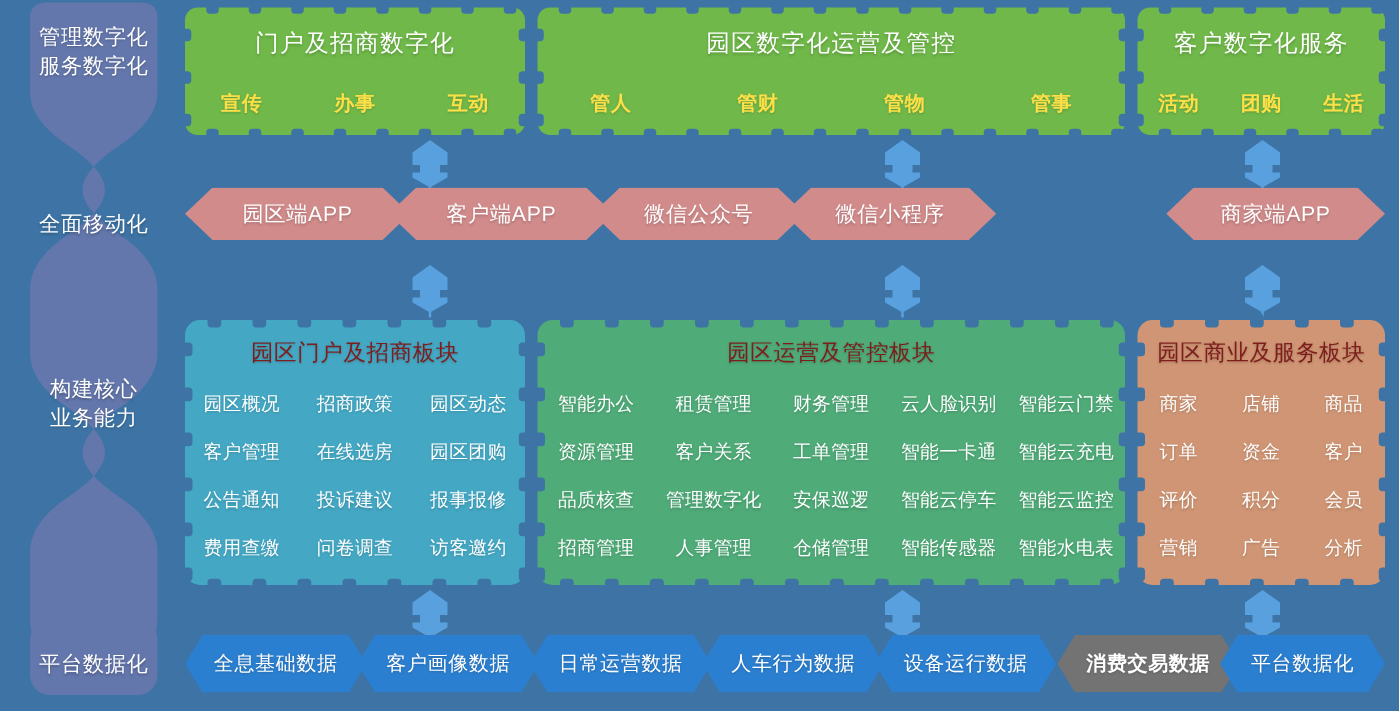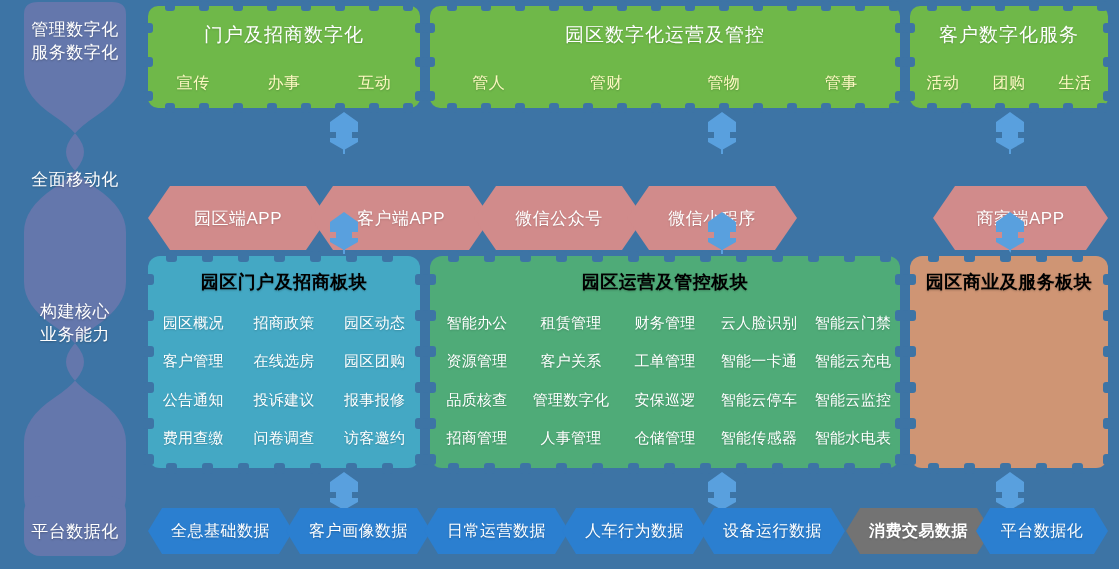--- a/index.html
+++ b/index.html
@@ -35,46 +35,45 @@
   .top-title{
     position:absolute;left:0;right:0;top:16px;text-align:center;
     color:#ffffff;font-size:19px;letter-spacing:1px;
     text-shadow:0 1px 2px rgba(0,0,0,.18);
   }
   .top-subs{
     position:absolute;left:0;right:0;bottom:14px;
     display:flex;justify-content:space-around;align-items:center;
   }
   .top-subs span{
-    color:#fef9c3;font-size:16px;font-weight:normal;letter-spacing:.5px;
+    color:#fde047;font-size:16px;font-weight:bold;letter-spacing:.5px;
     text-shadow:0 1px 2px rgba(0,0,0,.18);
   }
 
   #tb-a{left:148px;width:272px;}
   #tb-b{left:430px;width:470px;}
   #tb-c{left:910px;width:198px;}
 
   
   .hexrow{position:absolute;left:148px;top:150px;width:960px;height:58px;}
   .hex{
-    position:absolute;top:0;height:64px;background:#d18b8b;
+    position:absolute;top:0;height:42px;background:#d18b8b;
     display:flex;align-items:center;justify-content:center;
     clip-path:polygon(22px 0,calc(100% - 22px) 0,100% 50%,calc(100% - 22px) 100%,22px 100%,0 50%);
-    margin-top:36px;
   }
   .hex span{
     color:#ffffff;font-size:17px;letter-spacing:.5px;
     text-shadow:0 1px 2px rgba(0,0,0,.18);white-space:nowrap;
   }
 
   
   .board{position:absolute;top:256px;height:212px;border-radius:12px;}
   .board .btitle{
     position:absolute;left:0;right:0;top:14px;text-align:center;
-    color:#000000;font-size:18px;font-weight:bold;letter-spacing:.5px;
+    color:#7f1d1d;font-size:18px;font-weight:normal;letter-spacing:.5px;
     text-shadow:0 1px 2px rgba(0,0,0,.22);
   }
   .grid{
     position:absolute;left:0;right:0;top:48px;bottom:10px;
     display:grid;align-items:center;justify-items:center;
   }
   .grid span{
     color:#ffffff;font-size:15px;letter-spacing:.3px;white-space:nowrap;
     text-shadow:0 1px 2px rgba(0,0,0,.18);
   }
@@ -422,20 +421,34 @@
       <div class="notch" style="left: -5.5px; top: 126px; width: 11px; height: 11px; background: rgb(61, 116, 165);"></div>
       <div class="notch" style="left: 464.5px; top: 126px; width: 11px; height: 11px; background: rgb(61, 116, 165);"></div>
       <div class="notch" style="left: -5.5px; top: 162px; width: 11px; height: 11px; background: rgb(61, 116, 165);"></div>
       <div class="notch" style="left: 464.5px; top: 162px; width: 11px; height: 11px; background: rgb(61, 116, 165);"></div>
       <div class="notch" style="left: -5.5px; top: 198px; width: 11px; height: 11px; background: rgb(61, 116, 165);"></div>
       <div class="notch" style="left: 464.5px; top: 198px; width: 11px; height: 11px; background: rgb(61, 116, 165);"></div>
     </div>
 
   <div class="board" id="bd-c" style="background: rgb(207, 149, 116);">
     <div class="btitle">园区商业及服务板块</div>
+    <div class="grid">
+      <span>商家</span>
+      <span>店铺</span>
+      <span>商品</span>
+      <span>订单</span>
+      <span>资金</span>
+      <span>客户</span>
+      <span>评价</span>
+      <span>积分</span>
+      <span>会员</span>
+      <span>营销</span>
+      <span>广告</span>
+      <span>分析</span>
+    </div>
   <div class="notch" style="left: 18px; top: -5.5px; width: 11px; height: 11px; background: rgb(61, 116, 165);"></div>
       <div class="notch" style="left: 18px; top: 206.5px; width: 11px; height: 11px; background: rgb(61, 116, 165);"></div>
       <div class="notch" style="left: 54px; top: -5.5px; width: 11px; height: 11px; background: rgb(61, 116, 165);"></div>
       <div class="notch" style="left: 54px; top: 206.5px; width: 11px; height: 11px; background: rgb(61, 116, 165);"></div>
       <div class="notch" style="left: 90px; top: -5.5px; width: 11px; height: 11px; background: rgb(61, 116, 165);"></div>
       <div class="notch" style="left: 90px; top: 206.5px; width: 11px; height: 11px; background: rgb(61, 116, 165);"></div>
       <div class="notch" style="left: 126px; top: -5.5px; width: 11px; height: 11px; background: rgb(61, 116, 165);"></div>
       <div class="notch" style="left: 126px; top: 206.5px; width: 11px; height: 11px; background: rgb(61, 116, 165);"></div>
       <div class="notch" style="left: 162px; top: -5.5px; width: 11px; height: 11px; background: rgb(61, 116, 165);"></div>
       <div class="notch" style="left: 162px; top: 206.5px; width: 11px; height: 11px; background: rgb(61, 116, 165);"></div>

